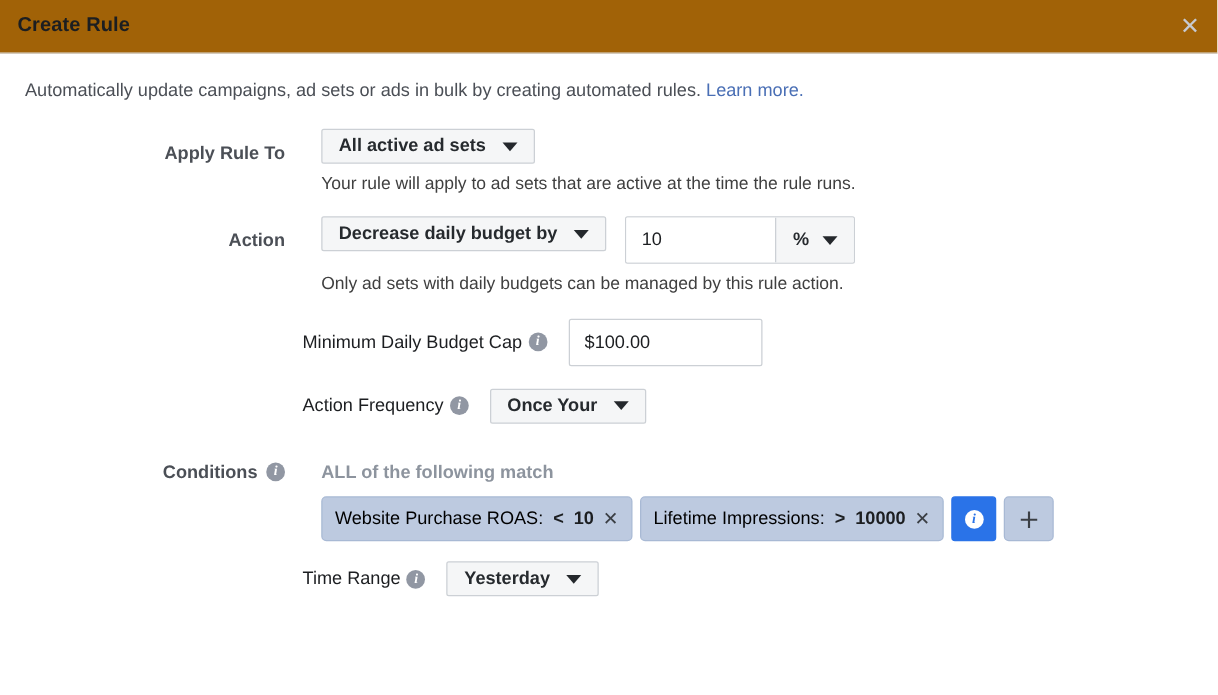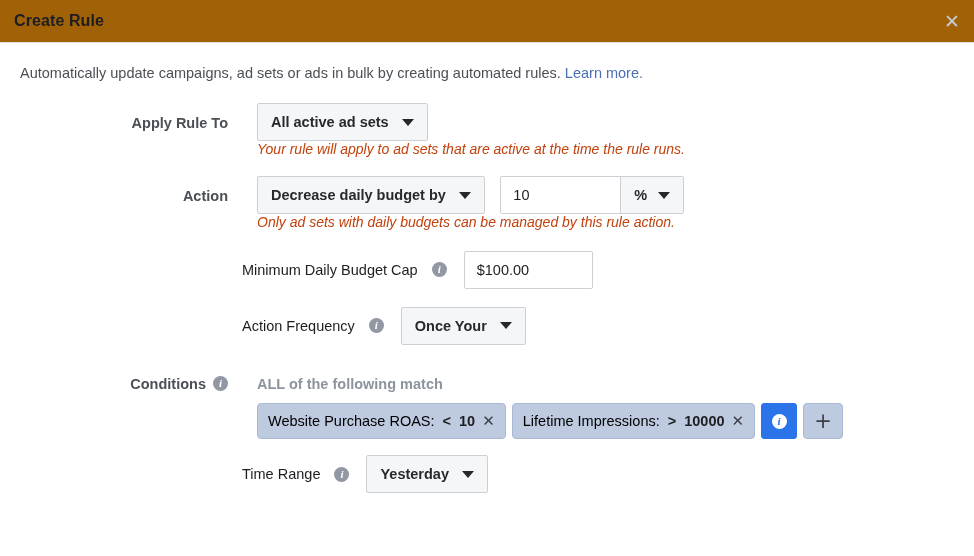--- a/index.html
+++ b/index.html
@@ -91,48 +91,48 @@
     justify-content: flex-end;
     gap: 7px;
     padding-top: 11px;
   }
   .row-content {
     flex: 1 1 auto;
     min-width: 0;
   }
   .helper {
     font-size: 14px;
-    color: #c2410c;
+    color: #404040;
+    margin-top: 7px;
     line-height: 1.2;
-    font-style: italic;
   }
   .indent-row {
     display: flex;
     align-items: center;
     margin-left: 222px;
   }
   .inline-label {
     font-size: 14.5px;
     color: #1c1e21;
     display: flex;
     align-items: center;
-    gap: 14px;
+    gap: 5px;
     white-space: nowrap;
   }
 
   
   .dropdown {
     display: inline-flex;
     align-items: center;
     gap: 13px;
     background: #f5f6f7;
     border: 1px solid #ccd0d5;
     border-radius: 2px;
     padding: 0 13px;
-    height: 38px;
+    height: 28px;
     box-sizing: border-box;
     font-size: 14.5px;
     font-weight: bold;
     color: #262a2e;
     cursor: pointer;
     white-space: nowrap;
   }
   .caret {
     width: 0;
     height: 0;
@@ -179,21 +179,21 @@
   .text-field {
     border: 1px solid #ccd0d5;
     border-radius: 2px;
     height: 38px;
     box-sizing: border-box;
     background: #fff;
     font-family: "Liberation Sans", sans-serif;
     font-size: 14.5px;
     color: #1c1e21;
     padding: 0 12px;
-    width: 129px;
+    width: 155px;
     outline: none;
   }
 
   
   .info-icon {
     width: 15px;
     height: 15px;
     border-radius: 50%;
     background: #9197a3;
     color: #fff;

